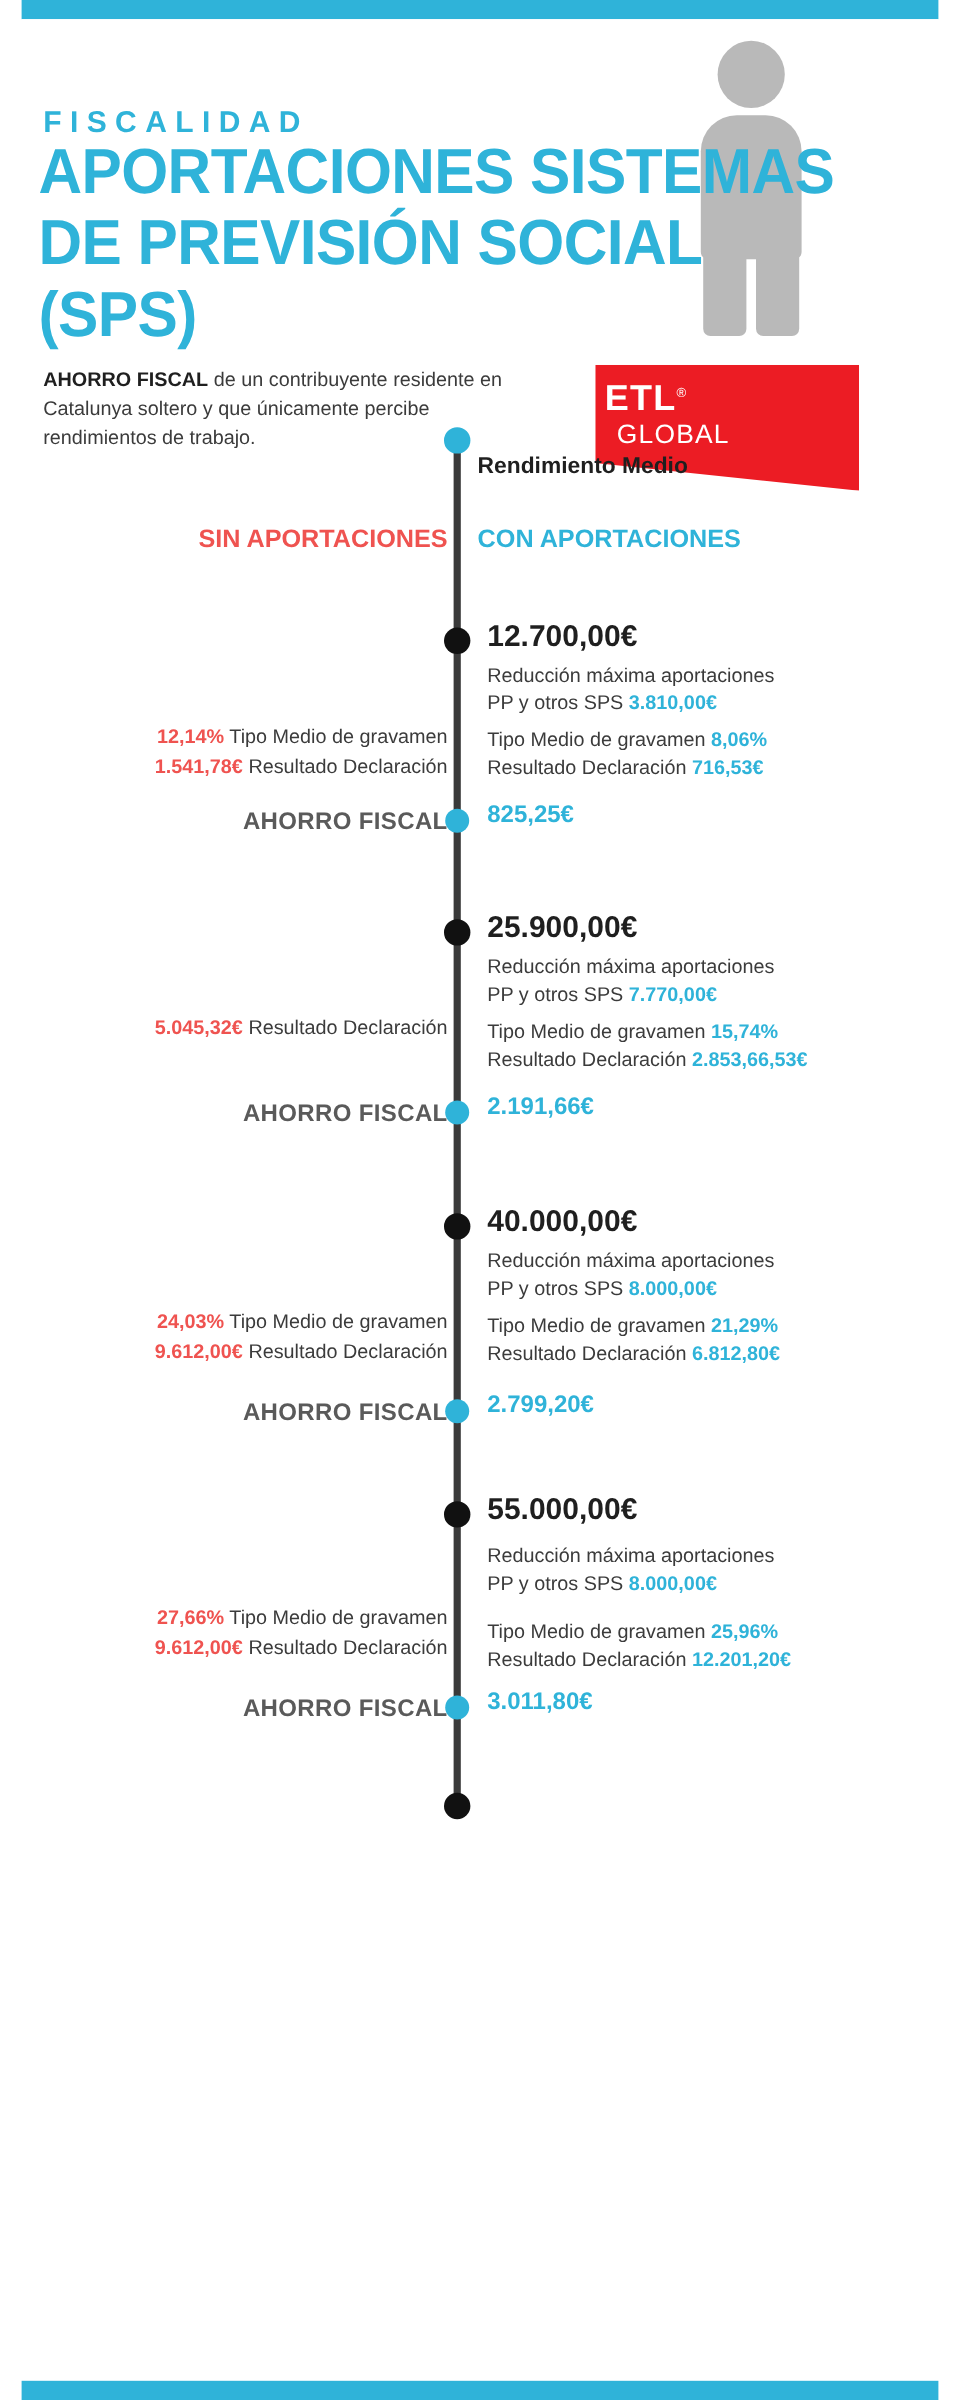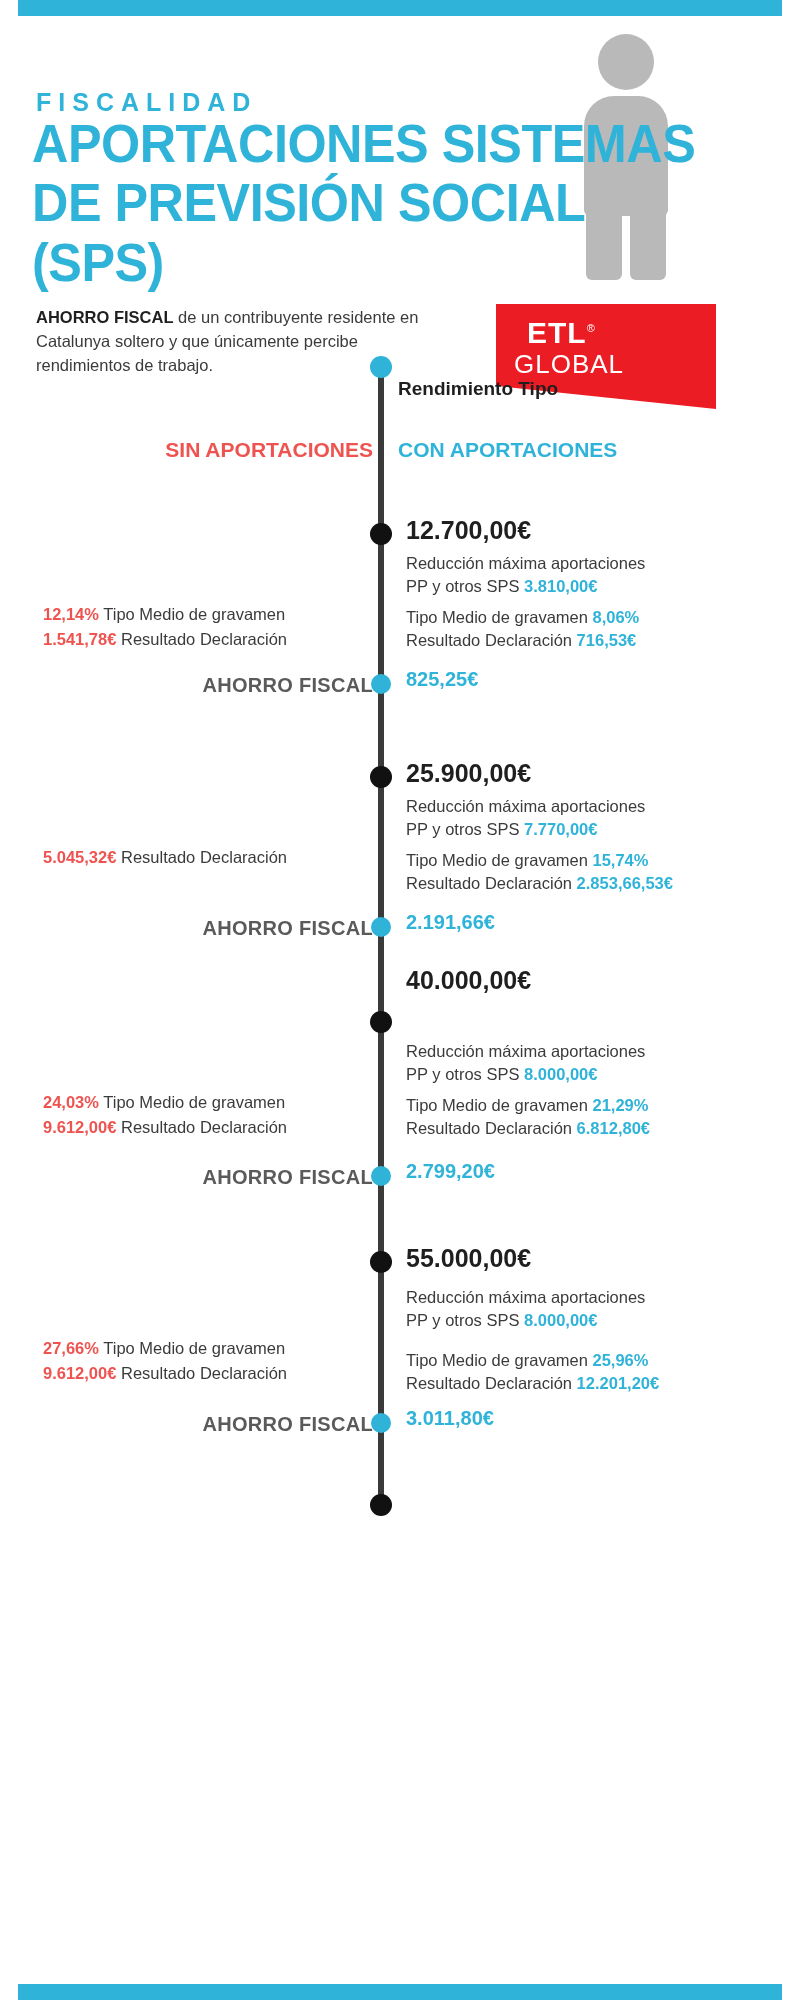--- a/index.html
+++ b/index.html
@@ -117,35 +117,35 @@
   
   .etl {
     position: absolute;
     left: 478px; top: 288px;
     width: 220px; height: 105px;
     background: #ec1c24;
     clip-path: polygon(0 0, 100% 0, 100% 100%, 0 78%);
   }
   .etl .etl-text {
     position: absolute;
-    left: 31px; top: 12px;
+    left: 8px; top: 12px;
     font-size: 30px;
     font-weight: bold;
     letter-spacing: 1px;
     color: #ffffff;
   }
   .etl .etl-reg {
     font-size: 11px;
     vertical-align: super;
     font-weight: normal;
   }
   .etl .etl-sub {
     position: absolute;
     left: 18px; top: 45px;
-    font-size: 26px;
+    font-size: 22px;
     letter-spacing: 1px;
     color: #ffffff;
   }
 
   
   .timeline {
     position: absolute;
     left: 0; top: 330px;
     width: 764px;
     height: 1620px;
@@ -212,20 +212,21 @@
     line-height: 1.42;
     color: #3b3b3b;
   }
   .right-lines .hl { color: #2fb3d9; font-weight: bold; }
   .right-lines .row { white-space: nowrap; }
 
   .left-lines {
     position: absolute;
     right: 409px;
     width: 330px;
+    text-align: right;
     font-size: 16.5px;
     line-height: 1.52;
     color: #3b3b3b;
   }
   .left-lines .hl { color: #ef5350; font-weight: bold; }
 
   .saving-label {
     position: absolute;
     right: 409px;
     font-size: 20px;
@@ -279,21 +280,21 @@
         <div class="etl-text"><span>ETL</span><span class="etl-reg">®</span></div>
         <div class="etl-sub">GLOBAL</div>
       </div>
     </div>
 
     <div class="timeline">
 
       <div class="axis"></div>
 
       <div class="dot blue" style="top:10px"></div>
-      <div class="rn-label">Rendimiento Tipo</div>
+      <div class="rn-label">Rendimiento Medio</div>
 
       <div class="col-head-left">SIN APORTACIONES</div>
       <div class="col-head-right">CON APORTACIONES</div>
 
       <div class="block">
         <div class="dot" style="top:177px"></div>
         <div class="amount" style="top:170px">12.700,00€</div>
         <div class="right-lines" style="top:206px">
           <div class="row">Reducción máxima aportaciones</div>
           <div class="row"><span>PP y otros SPS</span> <span class="hl">3.810,00€</span></div>
@@ -321,21 +322,21 @@
         <div class="left-lines" style="top:499px">
           <div><span class="hl">5.045,32€</span> <span>Resultado Declaración</span></div>
         </div>
         <div class="saving-label" style="top:571px">AHORRO FISCAL</div>
         <div class="dot blue small" style="top:571px"></div>
         <div class="saving-value" style="top:565px">2.191,66€</div>
       </div>
 
       <div class="block">
         <div class="dot" style="top:665px"></div>
-        <div class="amount" style="top:620px">40.000,00€</div>
+        <div class="amount" style="top:658px">40.000,00€</div>
         <div class="right-lines" style="top:694px">
           <div class="row">Reducción máxima aportaciones</div>
           <div class="row"><span>PP y otros SPS</span> <span class="hl">8.000,00€</span></div>
           <div class="row" style="margin-top:7px"><span>Tipo Medio de gravamen</span> <span class="hl">21,29%</span></div>
           <div class="row"><span>Resultado Declaración</span> <span class="hl">6.812,80€</span></div>
         </div>
         <div class="left-lines" style="top:744px">
           <div><span class="hl">24,03%</span> <span>Tipo Medio de gravamen</span></div>
           <div><span class="hl">9.612,00€</span> <span>Resultado Declaración</span></div>
         </div>

